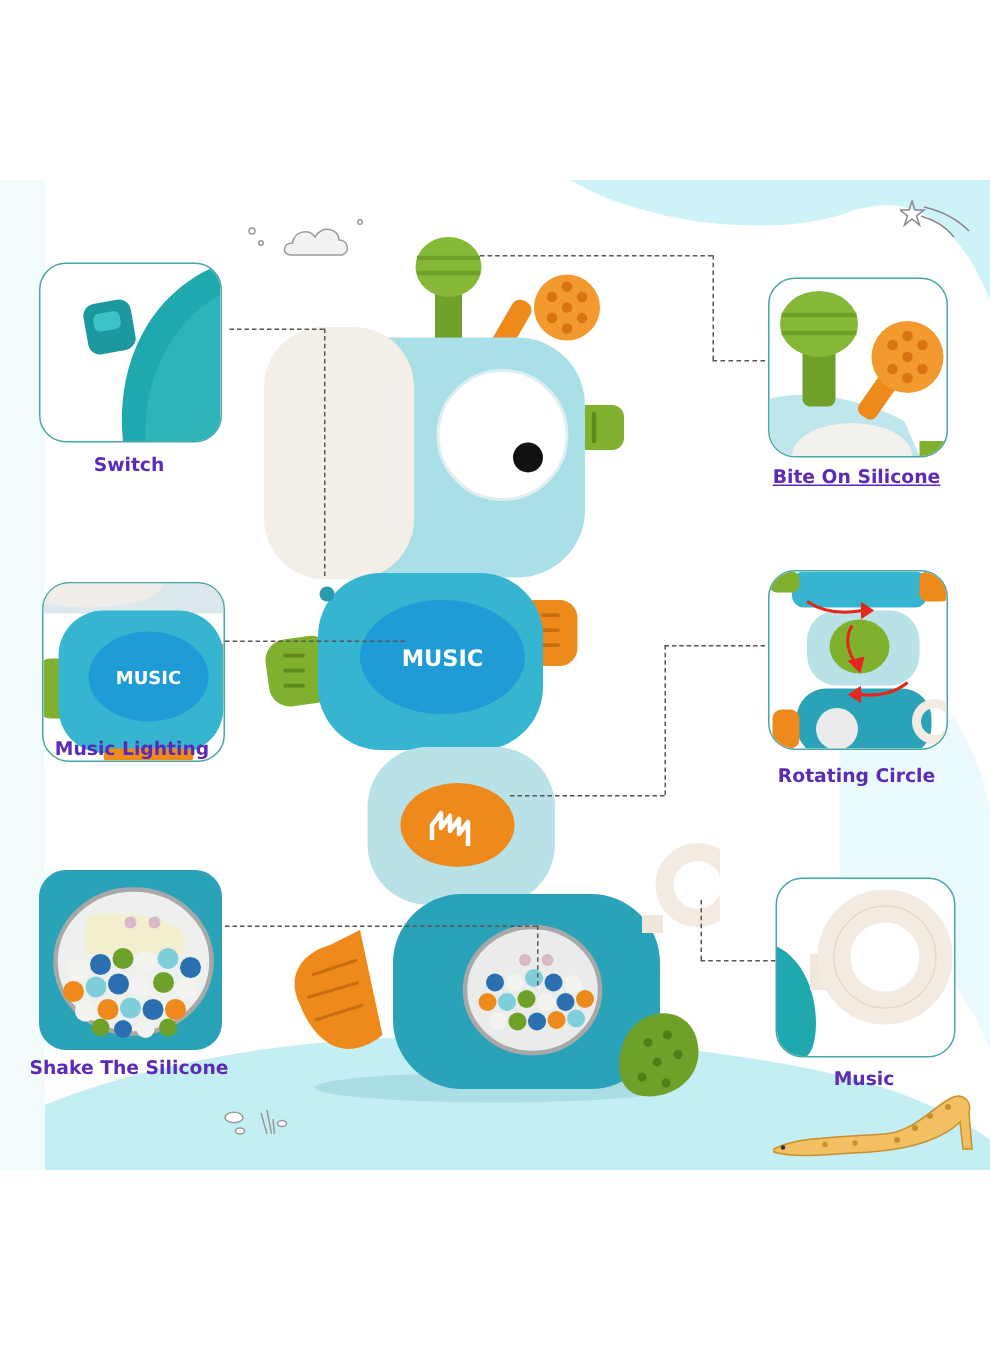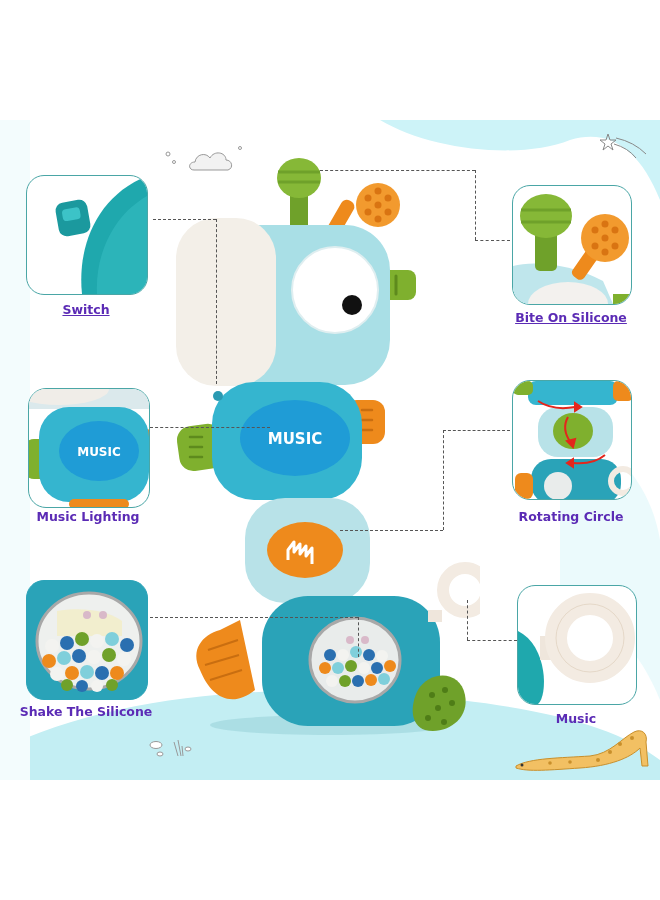--- a/index.html
+++ b/index.html
@@ -146,21 +146,21 @@
   <div class="dash" style="left:467px;top:640px;width:50px;border-top-width:1.5px;"></div>
 
   <div class="card" style="left:26px;top:175px;width:120px;height:118px;">
     <svg width="120" height="118" viewBox="0 0 120 118">
       <path d="M55 118 C50 70 70 20 120 0 L120 118 Z" fill="#1fa8ad"></path>
       <path d="M70 118 C68 80 85 40 120 20 L120 118 Z" fill="#35bcc1" opacity="0.6"></path>
       <rect x="30" y="25" width="32" height="34" rx="8" fill="#1b999e" transform="rotate(-10 46 42)"></rect>
       <rect x="36" y="32" width="18" height="12" rx="4" fill="#3cc3c7" transform="rotate(-10 46 42)"></rect>
     </svg>
   </div>
-  <div class="label" style="left:26px;top:302px;width:120px;text-decoration:underline;">Switch</div>
+  <div class="label" style="left:26px;top:302px;width:120px;">Switch</div>
 
   <div class="card" style="left:512px;top:185px;width:118px;height:118px;">
     <svg width="118" height="118" viewBox="0 0 118 118">
       <path d="M0 80 C20 74 60 78 90 95 L100 118 L0 118 Z" fill="#bfe6ec"></path>
       <ellipse cx="55" cy="118" rx="40" ry="22" fill="#f3f1ee"></ellipse>
       <rect x="22" y="40" width="22" height="45" rx="5" fill="#6fa12a"></rect>
       <ellipse cx="33" cy="30" rx="26" ry="22" fill="#86b837"></ellipse>
       <path d="M8 24 H58 M8 36 H58" stroke="#6fa12a" stroke-width="3"></path>
       <rect x="66" y="60" width="14" height="35" rx="5" fill="#ee8a1c" transform="rotate(35 73 77)"></rect>
       <circle cx="92" cy="52" r="24" fill="#f29a2e"></circle>
@@ -183,21 +183,21 @@
       <rect x="0" y="0" width="120" height="20" fill="#dbe9ec"></rect>
       <ellipse cx="30" cy="0" rx="50" ry="16" fill="#f0ede8"></ellipse>
       <rect x="-5" y="50" width="30" height="40" rx="10" fill="#7fb02e"></rect>
       <rect x="100" y="40" width="25" height="40" rx="8" fill="#ee8a1c"></rect>
       <rect x="10" y="18" width="110" height="95" rx="30" fill="#35b5cf"></rect>
       <ellipse cx="70" cy="62" rx="40" ry="30" fill="#1f9cd6"></ellipse>
       <text x="70" y="67" text-anchor="middle" font-family="DejaVu Sans, sans-serif" font-weight="bold" font-size="12" fill="#ffffff">MUSIC</text>
       <rect x="40" y="110" width="60" height="10" rx="5" fill="#ee8a1c"></rect>
     </svg>
   </div>
-  <div class="label" style="left:18px;top:509px;width:140px;">Music Lighting</div>
+  <div class="label" style="left:18px;top:491px;width:140px;">Music Lighting</div>
 
   <div class="card" style="left:512px;top:380px;width:118px;height:118px;">
     <svg width="118" height="118" viewBox="0 0 118 118">
       <rect x="15" y="0" width="90" height="24" rx="8" fill="#35b5cf"></rect>
       <rect x="0" y="0" width="20" height="14" rx="5" fill="#7fb02e"></rect>
       <rect x="100" y="0" width="20" height="20" rx="5" fill="#ee8a1c"></rect>
       <rect x="25" y="26" width="75" height="50" rx="20" fill="#b8e2e8"></rect>
       <ellipse cx="60" cy="50" rx="20" ry="18" fill="#7fb02e"></ellipse>
       <rect x="18" y="78" width="90" height="45" rx="20" fill="#2aa3b8"></rect>
       <circle cx="45" cy="105" r="14" fill="#e9eceb"></circle>

